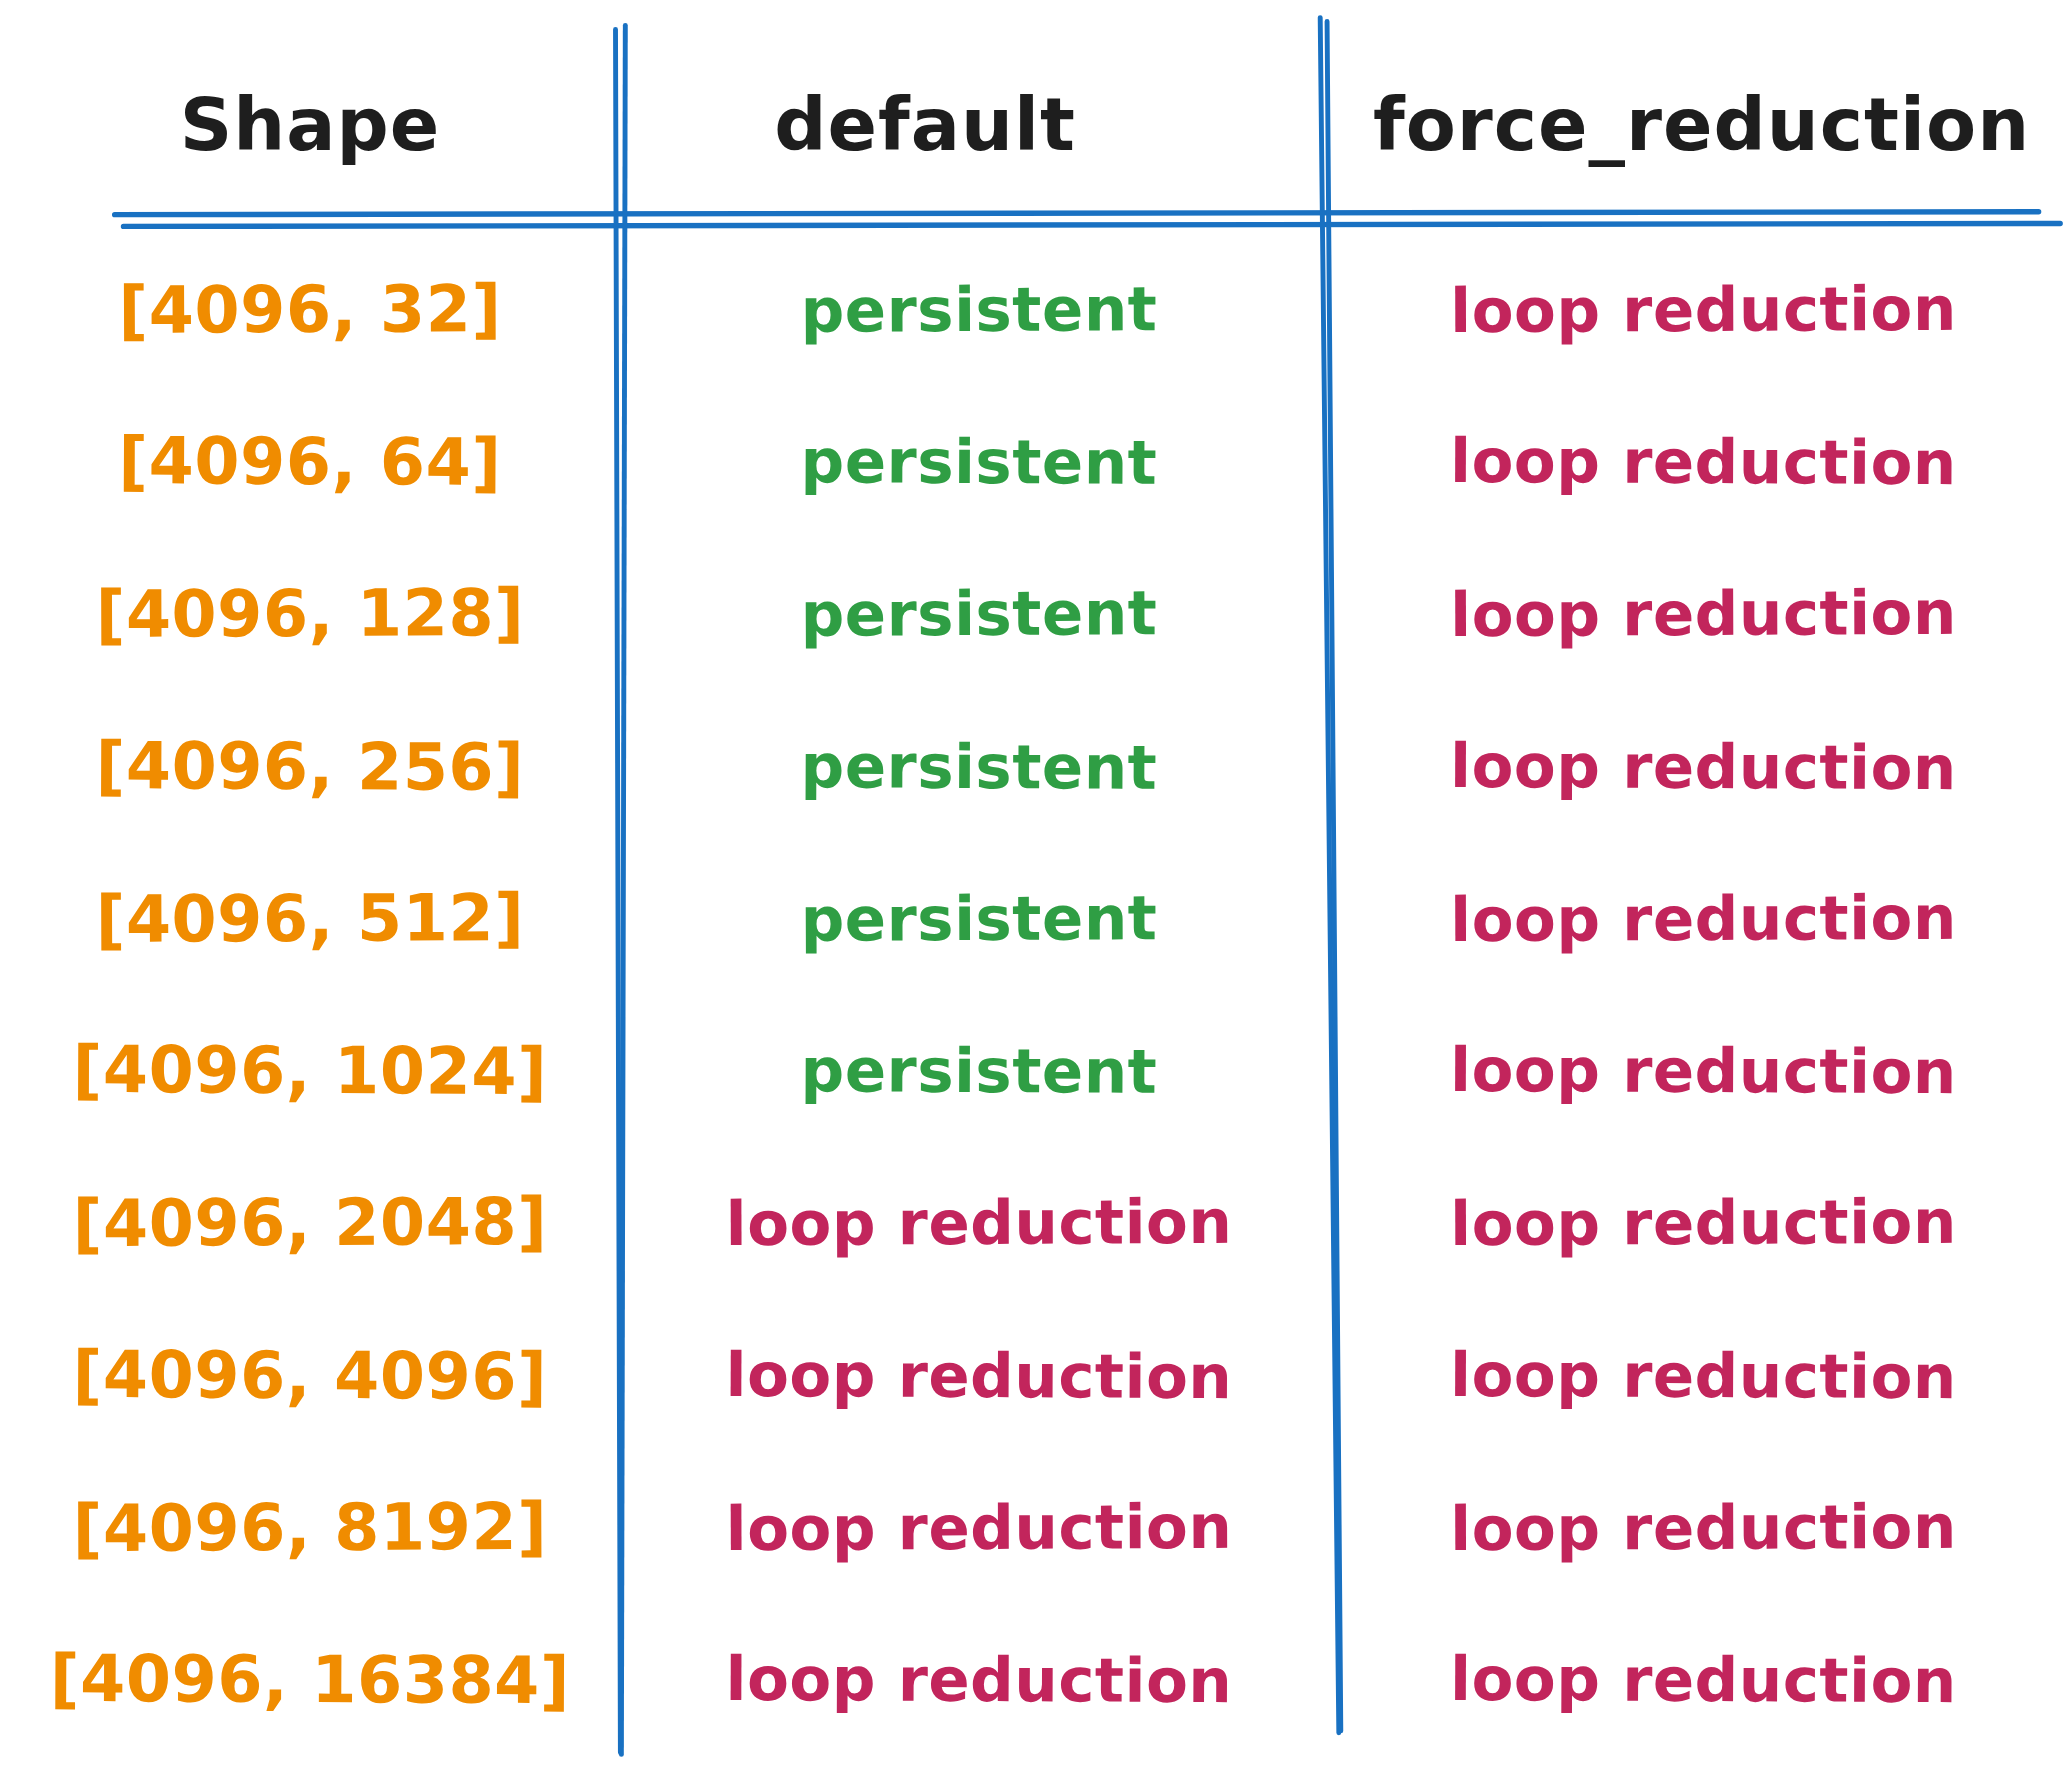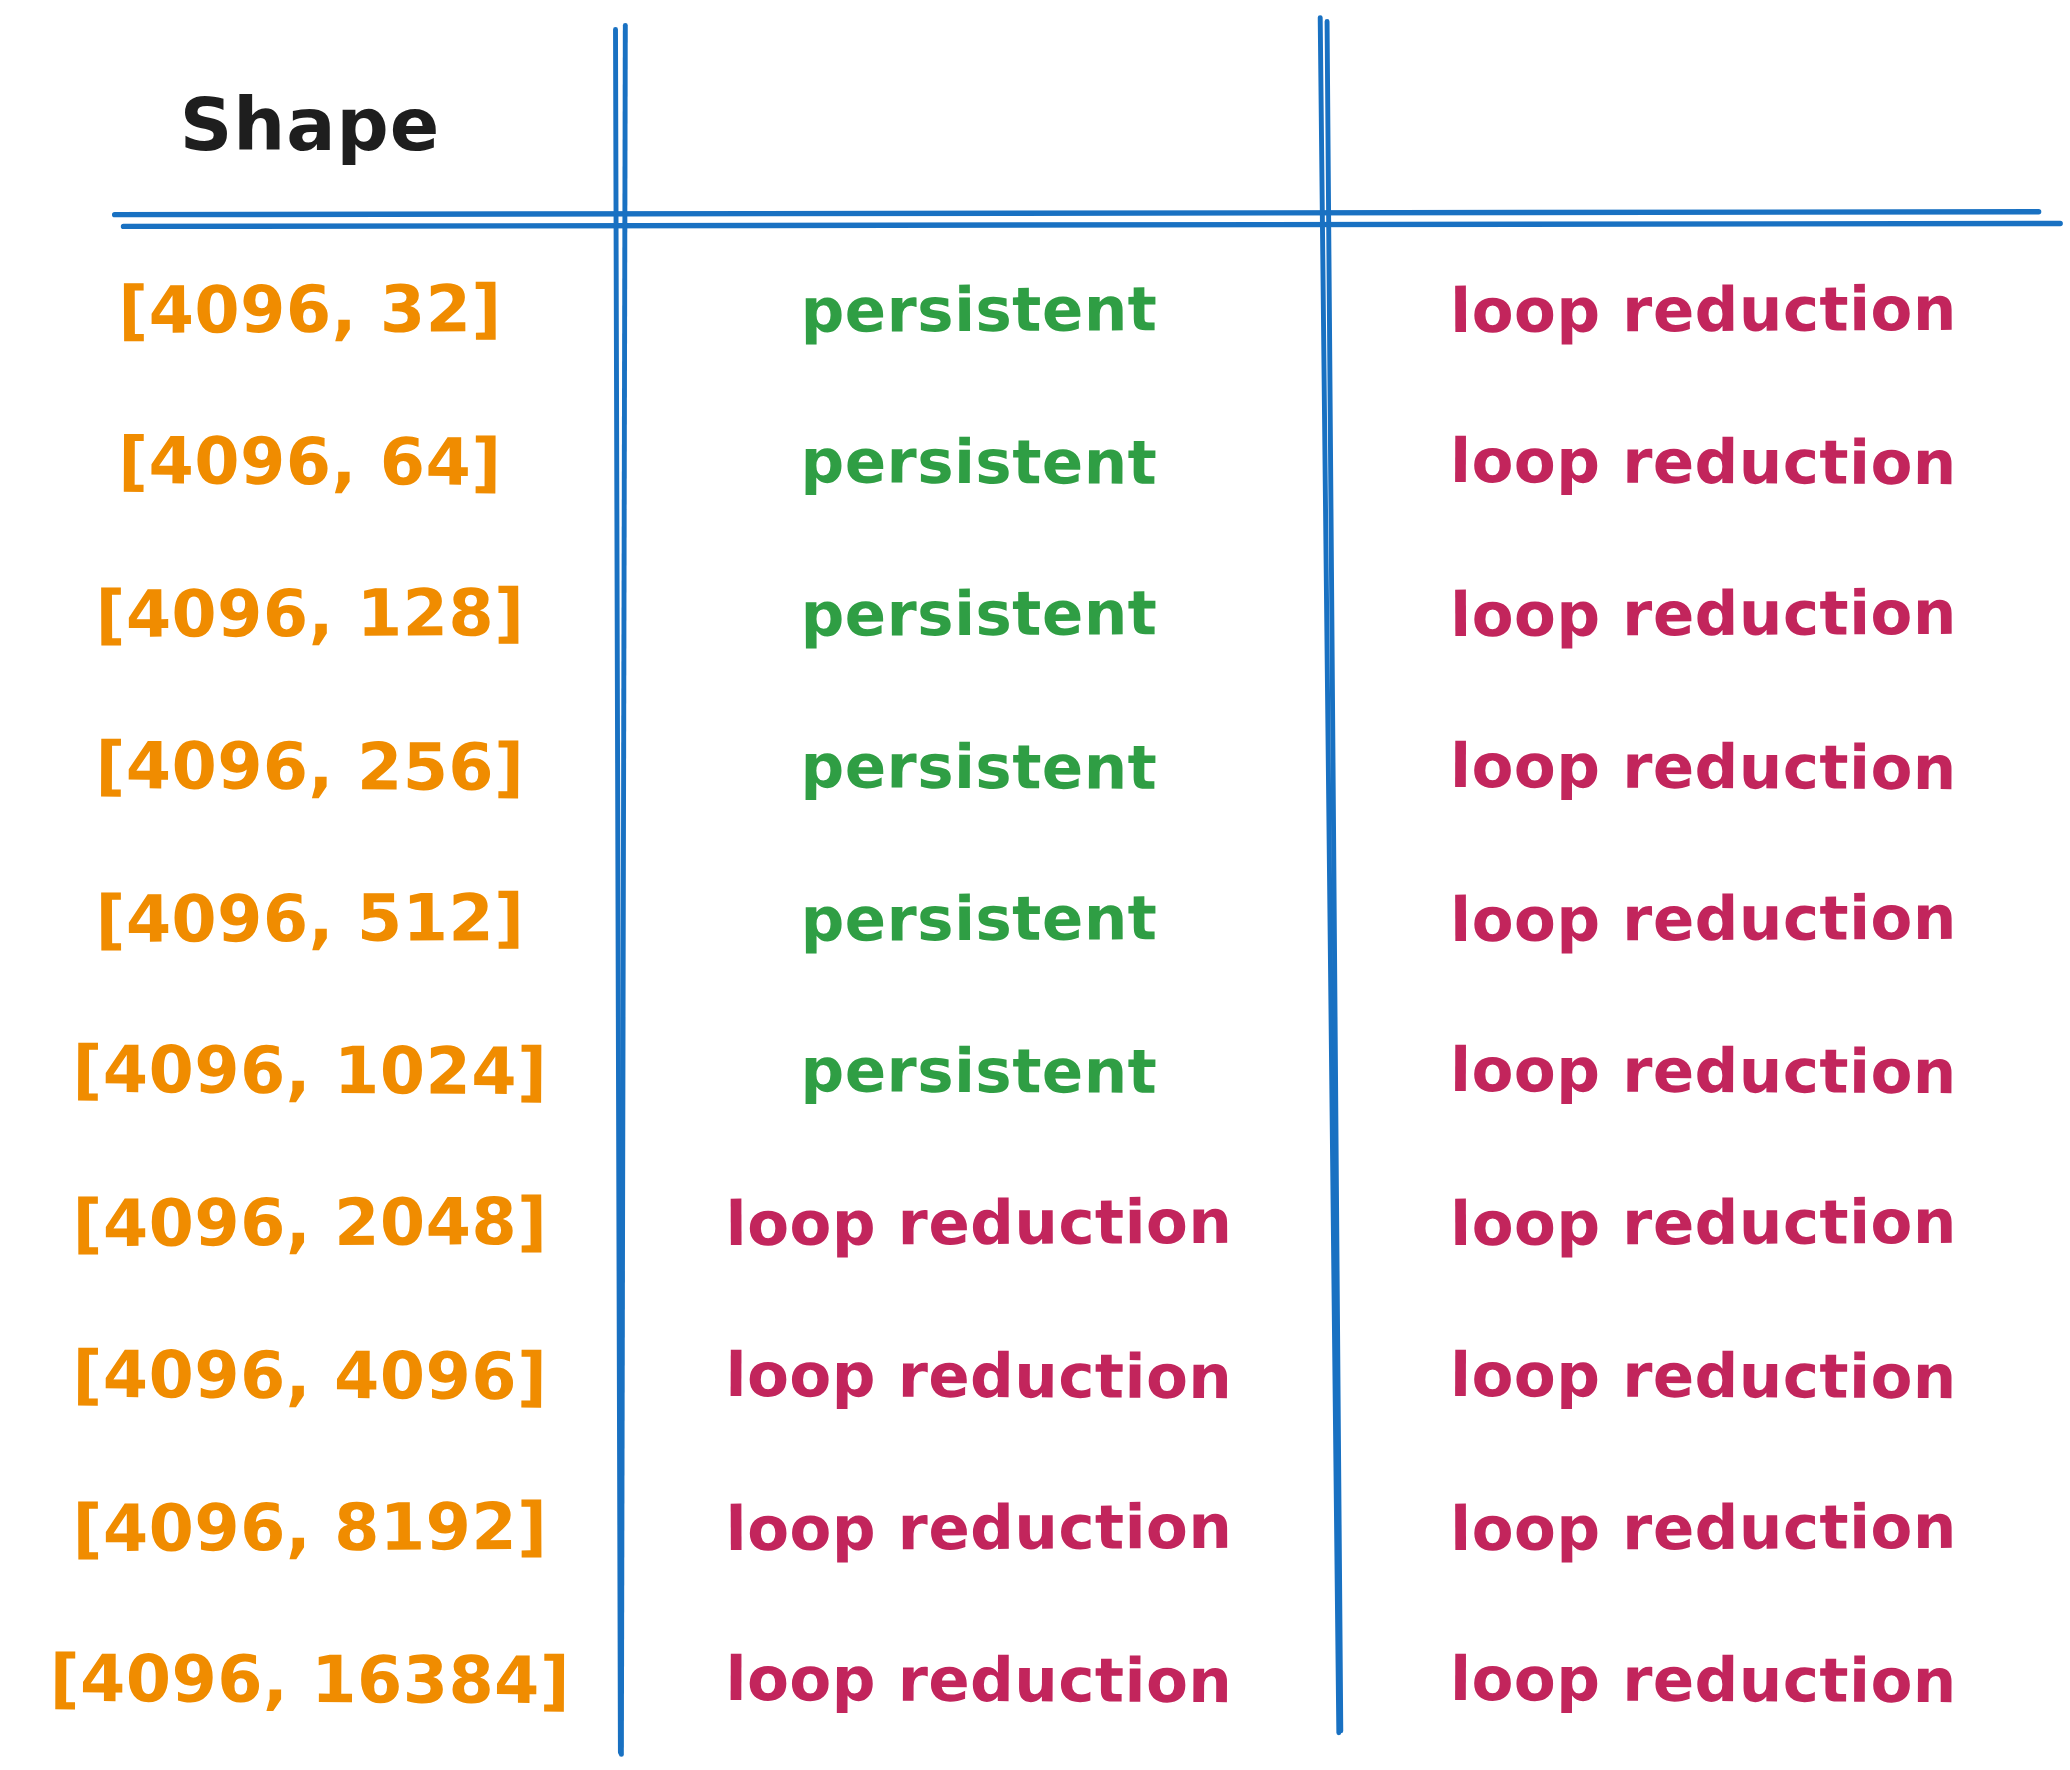--- a/index.html
+++ b/index.html
@@ -64,20 +64,22 @@
     <line x1="117" y1="219" x2="2080" y2="216" stroke-width="5.5"></line>
     <line x1="126" y1="231" x2="2102" y2="228" stroke-width="5.5"></line>
     <line x1="628" y1="30" x2="633" y2="1788" stroke-width="5"></line>
     <line x1="638" y1="26" x2="634" y2="1790" stroke-width="5"></line>
     <line x1="1347" y1="18" x2="1366" y2="1768" stroke-width="5"></line>
     <line x1="1354" y1="22" x2="1368" y2="1766" stroke-width="5"></line>
   </svg>
 
   <div class="header grid3">
     <div class="hcell h-shape">Shape</div>
+    <div class="hcell h-default">default</div>
+    <div class="hcell h-force">force_reduction</div>
   </div>
 
   <div class="tbody">
     <div class="row grid3">
       <div class="cell shape">[4096, 32]</div>
       <div class="cell status" style="color: rgb(47, 158, 68);">persistent</div>
       <div class="cell status" style="color: rgb(194, 37, 92);">loop reduction</div>
     </div>
     <div class="row grid3">
       <div class="cell shape">[4096, 64]</div>

